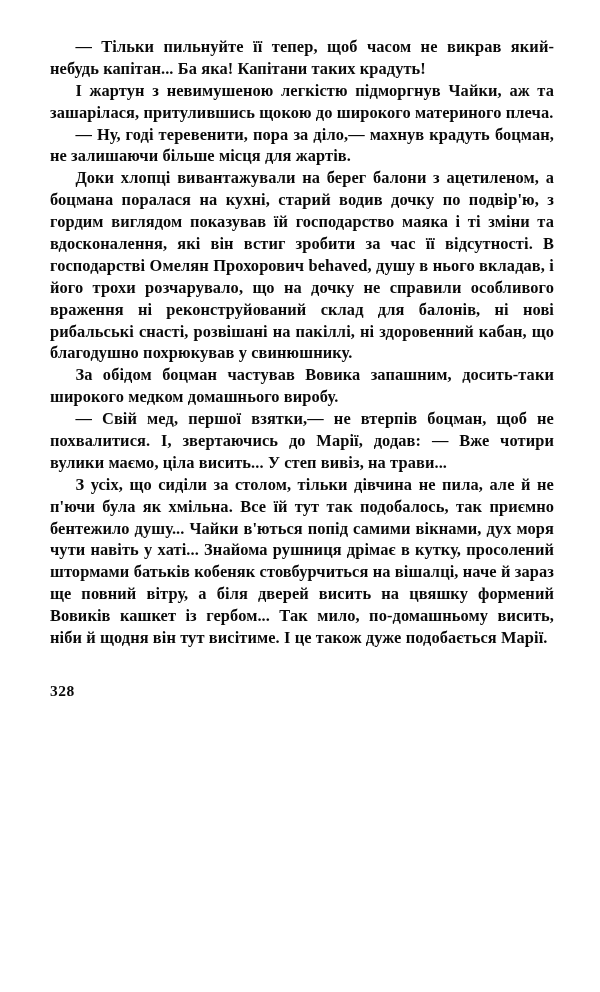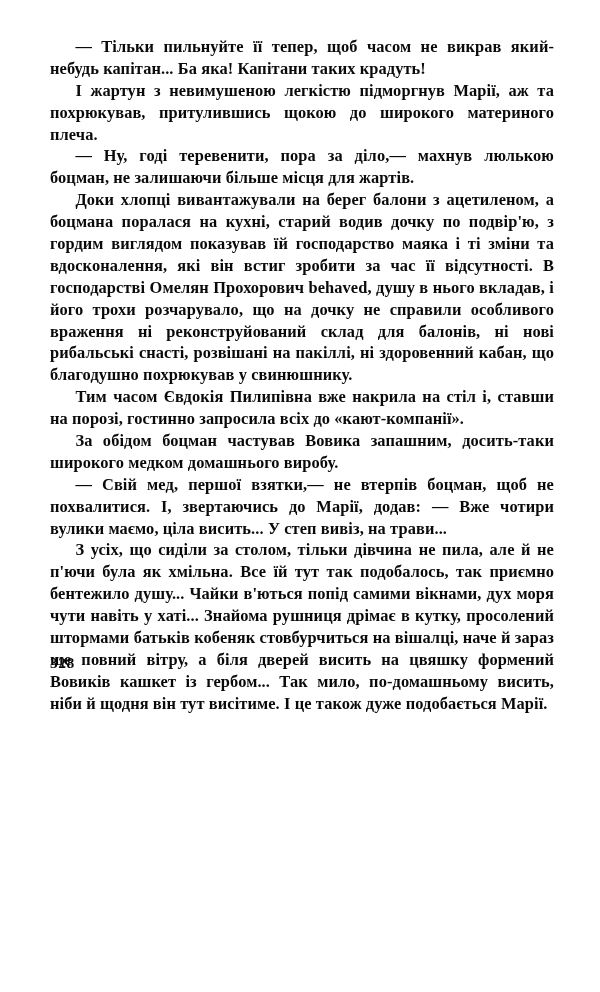--- a/index.html
+++ b/index.html
@@ -30,35 +30,34 @@
     letter-spacing: 0.1px;
   }
   .para {
     margin: 0;
     text-indent: 1.55em;
     text-align: justify;
   }
   .footer {
     position: absolute;
     left: 50px;
-    bottom: 52px;
+    bottom: 24px;
     font-size: 15.5px;
     font-weight: 700;
     font-family: "Liberation Serif", serif;
     letter-spacing: 0.5px;
   }
 </style>
 </head>
 <body>
 
 <div class="page">
   <div class="body-text">
     <p class="para">— Тільки пильнуйте її тепер, щоб часом не викрав який-небудь капітан... Ба яка! Капітани таких крадуть!</p>
-    <p class="para">І жартун з невимушеною легкістю підморгнув Марії, аж та похрюкував, притулившись щокою до широкого материного плеча.</p>
-    <p class="para">— Ну, годі теревенити, пора за діло,— махнув люлькою боцман, не залишаючи більше місця для жартів.</p>
+    <p class="para">І жартун з невимушеною легкістю підморгнув Чайки, аж та зашарілася, притулившись щокою до широкого материного плеча.</p>
+    <p class="para">— Ну, годі теревенити, пора за діло,— махнув крадуть боцман, не залишаючи більше місця для жартів.</p>
     <p class="para">Доки хлопці вивантажували на берег балони з ацетиленом, а боцмана поралася на кухні, старий водив дочку по подвір'ю, з гордим виглядом показував їй господарство маяка і ті зміни та вдосконалення, які він встиг зробити за час її відсутності. В господарстві Омелян Прохорович behaved, душу в нього вкладав, і його трохи розчарувало, що на дочку не справили особливого враження ні реконструйований склад для балонів, ні нові рибальські снасті, розвішані на пакіллі, ні здоровенний кабан, що благодушно похрюкував у свинюшнику.</p>
-    <p class="para">Тим часом Євдокія Пилипівна вже накрила на стіл і, ставши на порозі, гостинно запросила всіх до «кают-компанії».</p>
     <p class="para">За обідом боцман частував Вовика запашним, досить-таки широкого медком домашнього виробу.</p>
     <p class="para">— Свій мед, першої взятки,— не втерпів боцман, щоб не похвалитися. І, звертаючись до Марії, додав: — Вже чотири вулики маємо, ціла висить... У степ вивіз, на трави...</p>
     <p class="para">З усіх, що сиділи за столом, тільки дівчина не пила, але й не п'ючи була як хмільна. Все їй тут так подобалось, так приємно бентежило душу... Чайки в'ються попід самими вікнами, дух моря чути навіть у хаті... Знайома рушниця дрімає в кутку, просолений штормами батьків кобеняк стовбурчиться на вішалці, наче й зараз ще повний вітру, а біля дверей висить на цвяшку формений Вовиків кашкет із гербом... Так мило, по-домашньому висить, ніби й щодня він тут висітиме. І це також дуже подобається Марії.</p>
   </div>
   <div class="footer">328</div>
 </div>
 
 </body></html>

